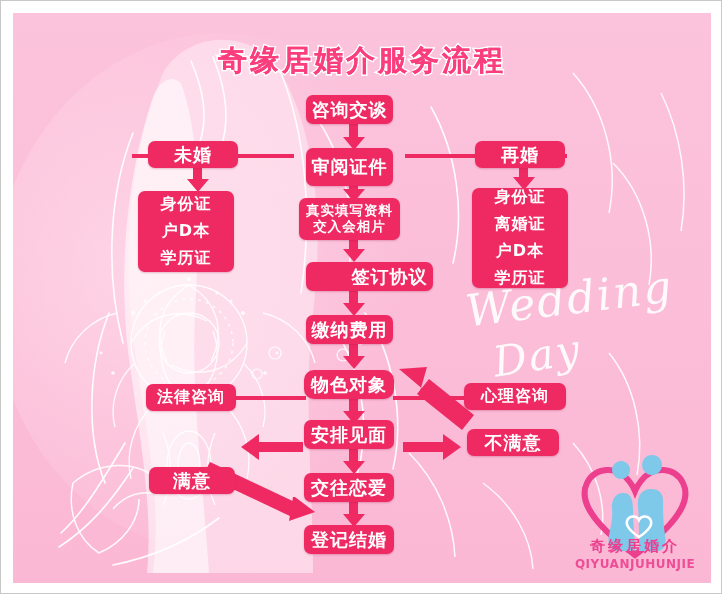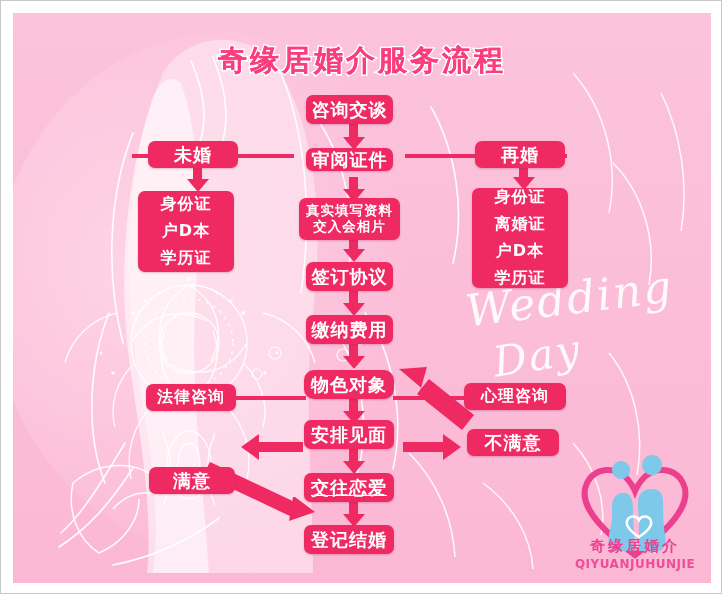--- a/index.html
+++ b/index.html
@@ -272,46 +272,46 @@
       <g fill="#ef2a63">
         <path d="M197 449 L286 491 L279 504 L190 462 Z"></path>
         <path d="M282 484 L302 499 L276 508 L280 484 Z"></path>
       </g>
     </svg>
 
     <div class="box f18" style="left:293px;top:82px;width:87px;height:29px;justify-content:center;">
       <span class="ln">咨询交谈</span>
     </div>
 
-    <div class="box f18" style="left:293px;top:135px;width:87px;height:23px;">
+    <div class="box f18" style="left:293px;top:135px;width:87px;height:38px;">
       <span class="ln">审阅证件</span>
     </div>
 
     <div class="box f14" style="left:286px;top:185px;width:101px;height:42px;">
       <span class="ln">真实填写资料</span>
       <span class="ln">交入会相片</span>
     </div>
 
-    <div class="box f18" style="left:293px;top:249px;width:87px;height:29px;">
+    <div class="box f18" style="left:293px;top:249px;width:87px;height:29px;padding-left:40px;">
       <span class="ln">签订协议</span>
     </div>
 
     <div class="box f18" style="left:293px;top:302px;width:87px;height:29px;">
       <span class="ln">缴纳费用</span>
     </div>
 
     <div class="box f18" style="left:291px;top:357px;width:90px;height:29px;border-radius:10px;">
       <span class="ln">物色对象</span>
     </div>
 
     <div class="box f18" style="left:291px;top:407px;width:90px;height:29px;">
       <span class="ln">安排见面</span>
     </div>
 
-    <div class="box f18" style="left:291px;top:460px;width:90px;height:29px;text-decoration:underline;">
+    <div class="box f18" style="left:291px;top:460px;width:90px;height:29px;">
       <span class="ln">交往恋爱</span>
     </div>
 
     <div class="box f18" style="left:291px;top:512px;width:90px;height:29px;">
       <span class="ln">登记结婚</span>
     </div>
 
     <div class="box f18" style="left:135px;top:128px;width:90px;height:27px;">
       <span class="ln">未婚</span>
     </div>

